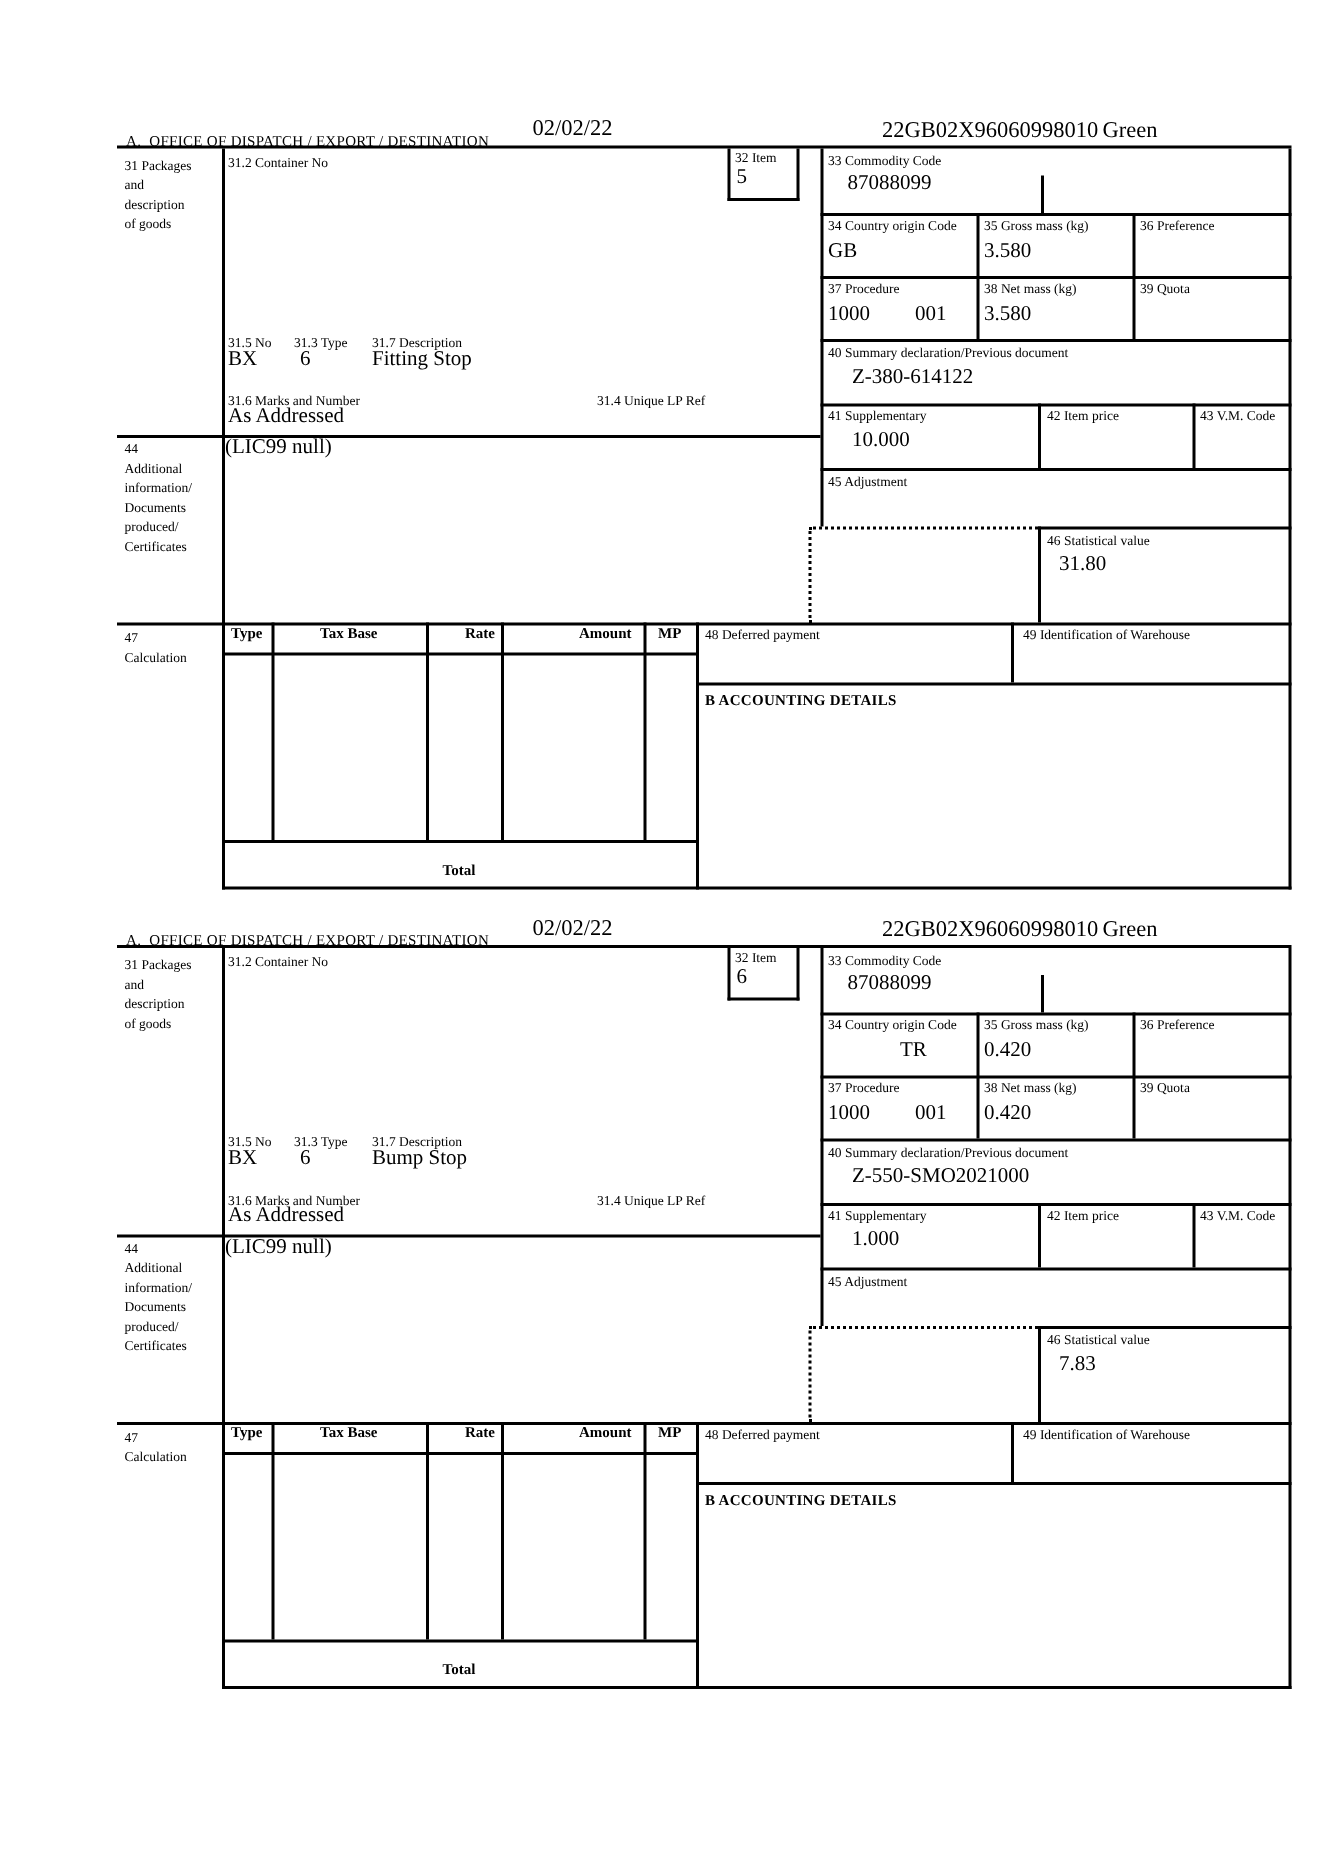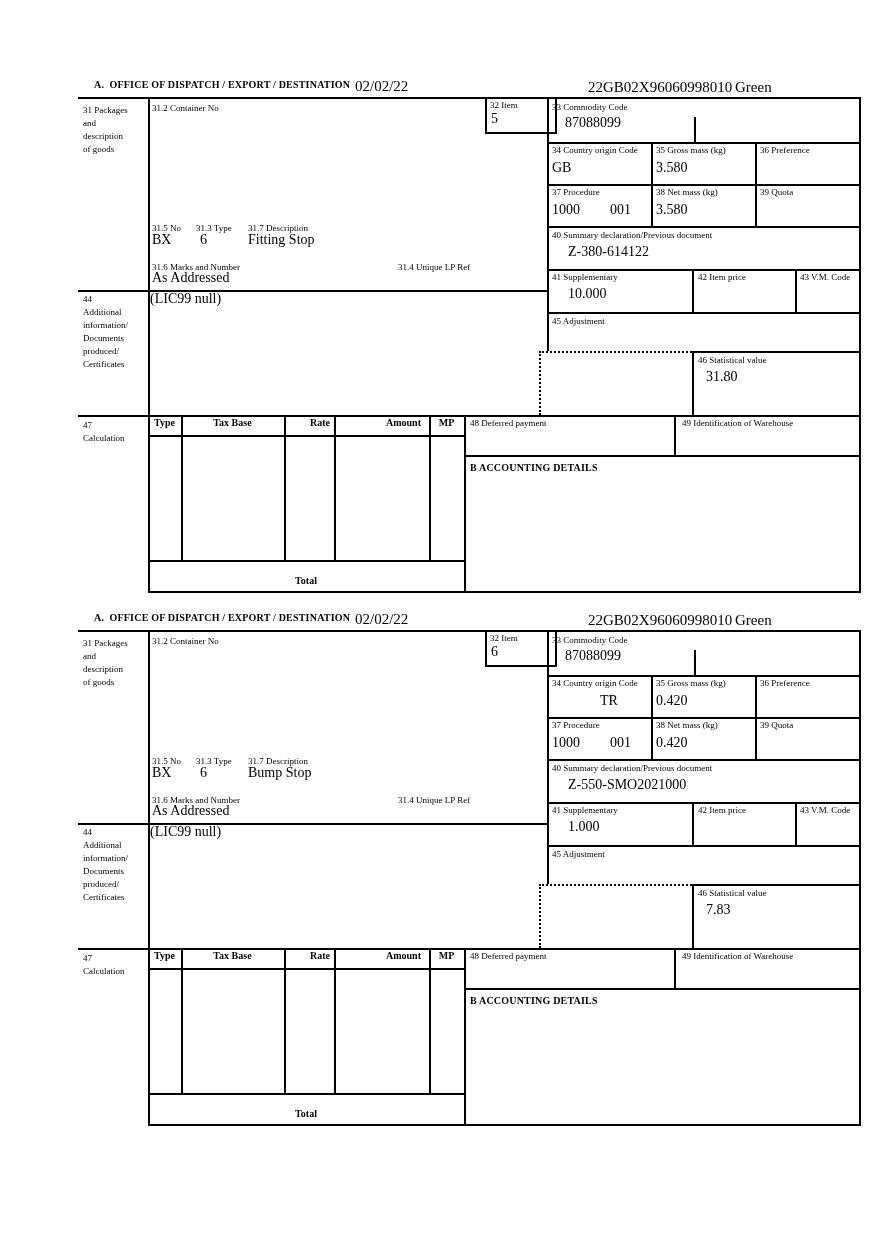--- a/index.html
+++ b/index.html
@@ -1,31 +1,31 @@
 <!DOCTYPE html>
 <html><head>
 <meta charset="utf-8">
 <style>
   html,body{margin:0;padding:0;}
   body{width:882px;height:1250px;background:#ffffff;font-family:"Liberation Serif","DejaVu Serif",serif;color:#000;}
   #page{position:relative;width:882px;height:1250px;background:#fff;overflow:hidden;}
   .sheet{position:absolute;left:78px;width:784px;height:515px;}
-  .hdr-office{position:absolute;left:6px;top:1px;font-size:10px;font-weight:bold;white-space:pre;letter-spacing:.2px;margin-left:10px;}
+  .hdr-office{position:absolute;left:6px;top:11px;font-size:10px;font-weight:normal;white-space:pre;letter-spacing:.2px;}
   .hdr-date{position:absolute;left:277px;top:0px;font-size:15px;white-space:pre;}
   .hdr-ref{position:absolute;left:510px;top:1px;font-size:15px;white-space:pre;}
   .hdr-routing{position:absolute;left:657px;top:1px;font-size:15px;white-space:pre;}
   .box{position:absolute;left:0;top:19px;width:783px;height:494px;border-top:2px solid #000;}
   .hl{position:absolute;height:2px;background:#000;}
   .vl{position:absolute;width:2px;background:#000;}
   .hld{position:absolute;height:0;border-top:2px dotted #000;}
   .vld{position:absolute;width:0;border-left:2px dotted #000;}
   .lbl{position:absolute;font-size:9px;line-height:10px;white-space:pre;}
   .ml{white-space:pre-line;line-height:13px;}
   .val{position:absolute;font-size:14px;line-height:15px;white-space:pre;}
-  .itembox{position:absolute;left:407px;top:0;width:72px;height:35px;border-left:2px solid #000;border-right:2px solid #000;border-bottom:2px solid #000;box-sizing:border-box;}
+  .itembox{position:absolute;left:407px;top:0;width:48px;height:35px;border-left:2px solid #000;border-right:2px solid #000;border-bottom:2px solid #000;box-sizing:border-box;}
   .th{position:absolute;top:318px;font-size:10px;font-weight:bold;line-height:12px;}
   .tc{text-align:center;}
   .tr{text-align:right;}
   .totalrow{position:absolute;top:476px;left:70px;width:316px;text-align:center;font-size:10px;font-weight:bold;}
   .acct{position:absolute;left:392px;top:363px;font-size:10px;font-weight:bold;letter-spacing:.2px;}
 </style>
 </head>
 <body>
 
 <div id="page">

